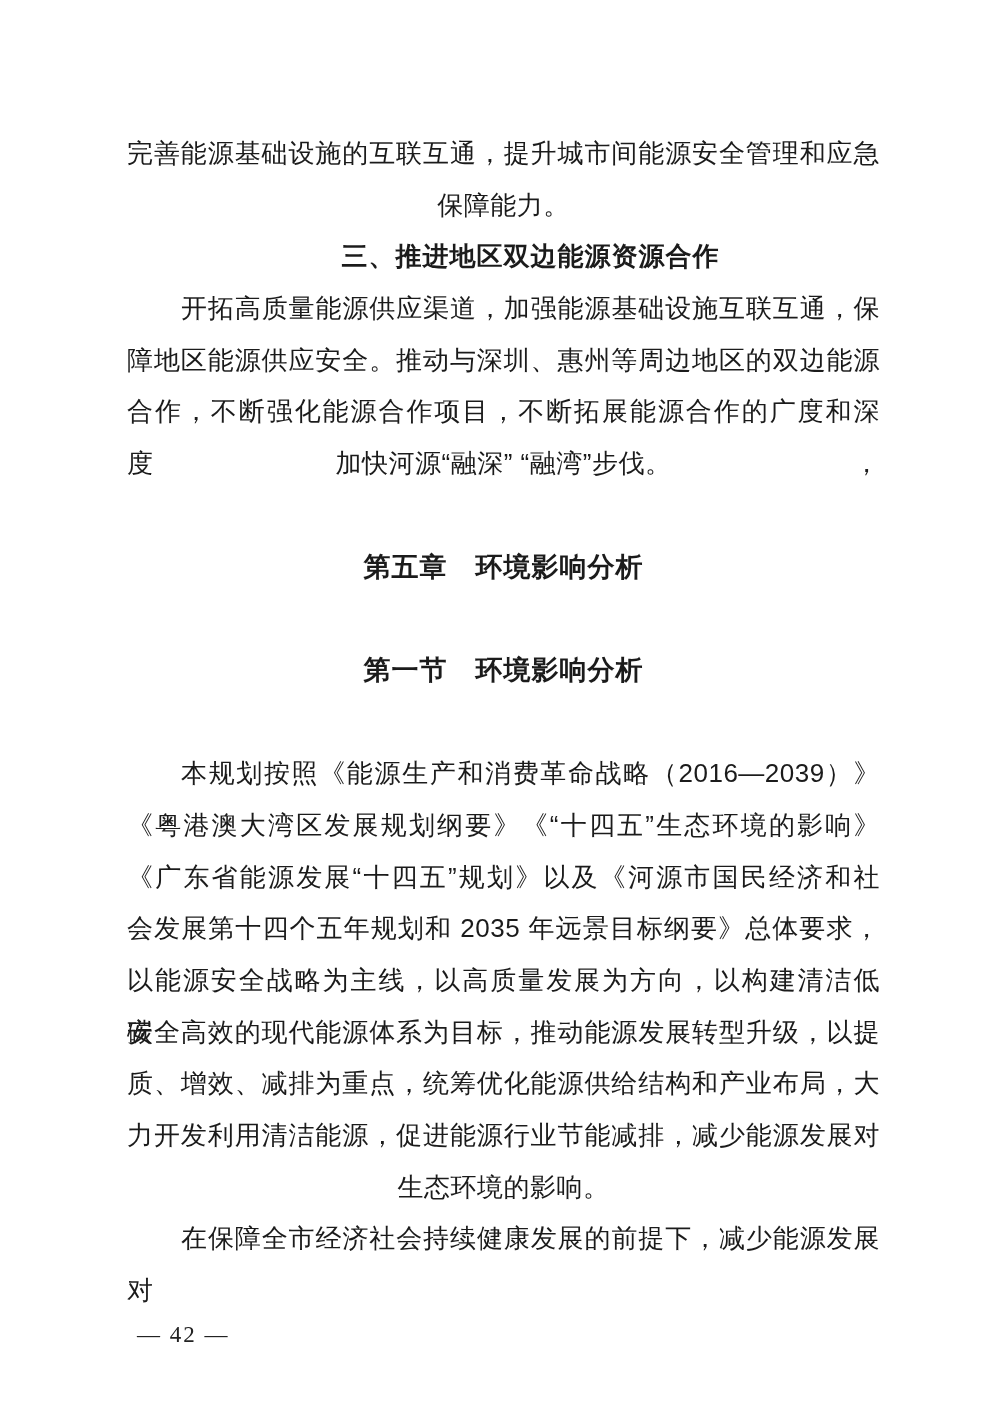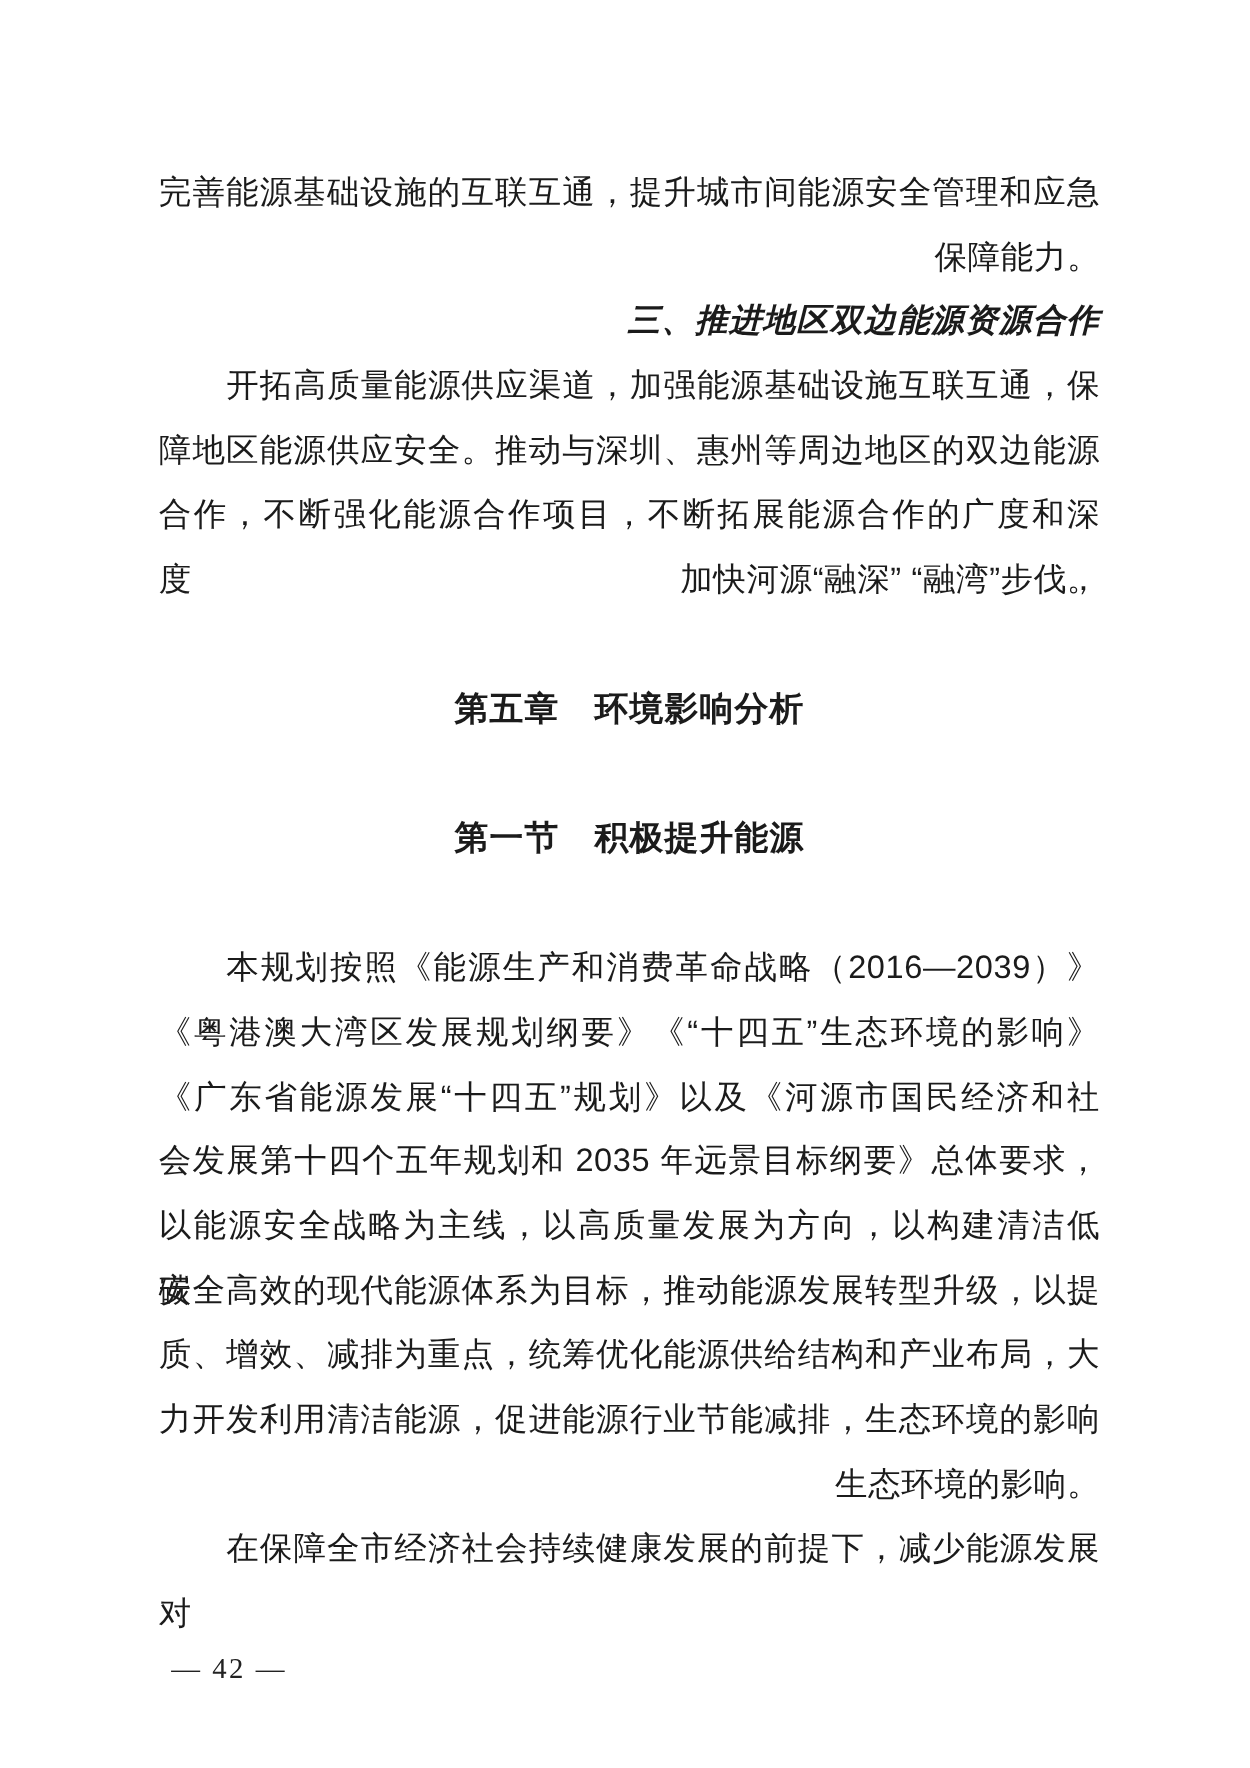--- a/index.html
+++ b/index.html
@@ -21,30 +21,30 @@
     left: 127px;
     top: 128px;
     width: 753px;
   }
   .row {
     height: 51.7px;
     line-height: 51.7px;
     font-size: 26px;
     letter-spacing: 0.5px;
     white-space: nowrap;
-    text-align: right;
+    text-align: center;
   }
   .j {
     white-space: normal;
     text-align: justify;
     text-align-last: justify;
     text-justify: inter-character;
   }
   .ind { text-indent: 54px; }
-  .subhead { font-weight: 600; letter-spacing: 1px; font-style: italic; }
+  .subhead { font-weight: 600; letter-spacing: 1px; }
   .spacer { height: 51.7px; }
   .center-head {
     text-align: left;
     text-align-last: center;
     font-weight: 600;
     font-size: 27px;
     letter-spacing: 1px;
   }
   .footer {
     position: absolute;
@@ -69,31 +69,31 @@
     <div class="row ind subhead">三、推进地区双边能源资源合作</div>
 
     <div class="row ind j">开拓高质量能源供应渠道，加强能源基础设施互联互通，保</div>
     <div class="row j">障地区能源供应安全。推动与深圳、惠州等周边地区的双边能源</div>
     <div class="row j">合作，不断强化能源合作项目，不断拓展能源合作的广度和深度，</div>
     <div class="row">加快河源“融深” “融湾”步伐。</div>
 
     <div class="spacer"></div>
     <div class="row center-head">第五章　环境影响分析</div>
     <div class="spacer"></div>
-    <div class="row center-head">第一节　积极提升能源</div>
+    <div class="row center-head">第一节　环境影响分析</div>
     <div class="spacer"></div>
 
     <div class="row ind j">本规划按照《能源生产和消费革命战略（2016—2039）》</div>
     <div class="row j">《粤港澳大湾区发展规划纲要》《“十四五”生态环境的影响》</div>
     <div class="row j">《广东省能源发展“十四五”规划》以及《河源市国民经济和社</div>
     <div class="row j">会发展第十四个五年规划和 2035 年远景目标纲要》总体要求，</div>
     <div class="row j">以能源安全战略为主线，以高质量发展为方向，以构建清洁低碳、</div>
     <div class="row j">安全高效的现代能源体系为目标，推动能源发展转型升级，以提</div>
     <div class="row j">质、增效、减排为重点，统筹优化能源供给结构和产业布局，大</div>
-    <div class="row j">力开发利用清洁能源，促进能源行业节能减排，生态环境的影响</div>
+    <div class="row j">力开发利用清洁能源，促进能源行业节能减排，减少能源发展对</div>
     <div class="row">生态环境的影响。</div>
 
     <div class="row ind j">在保障全市经济社会持续健康发展的前提下，减少能源发展对</div>
 
   </div>
 
   <div class="footer">— 42 —</div>
 </div>
 
 </body></html>

